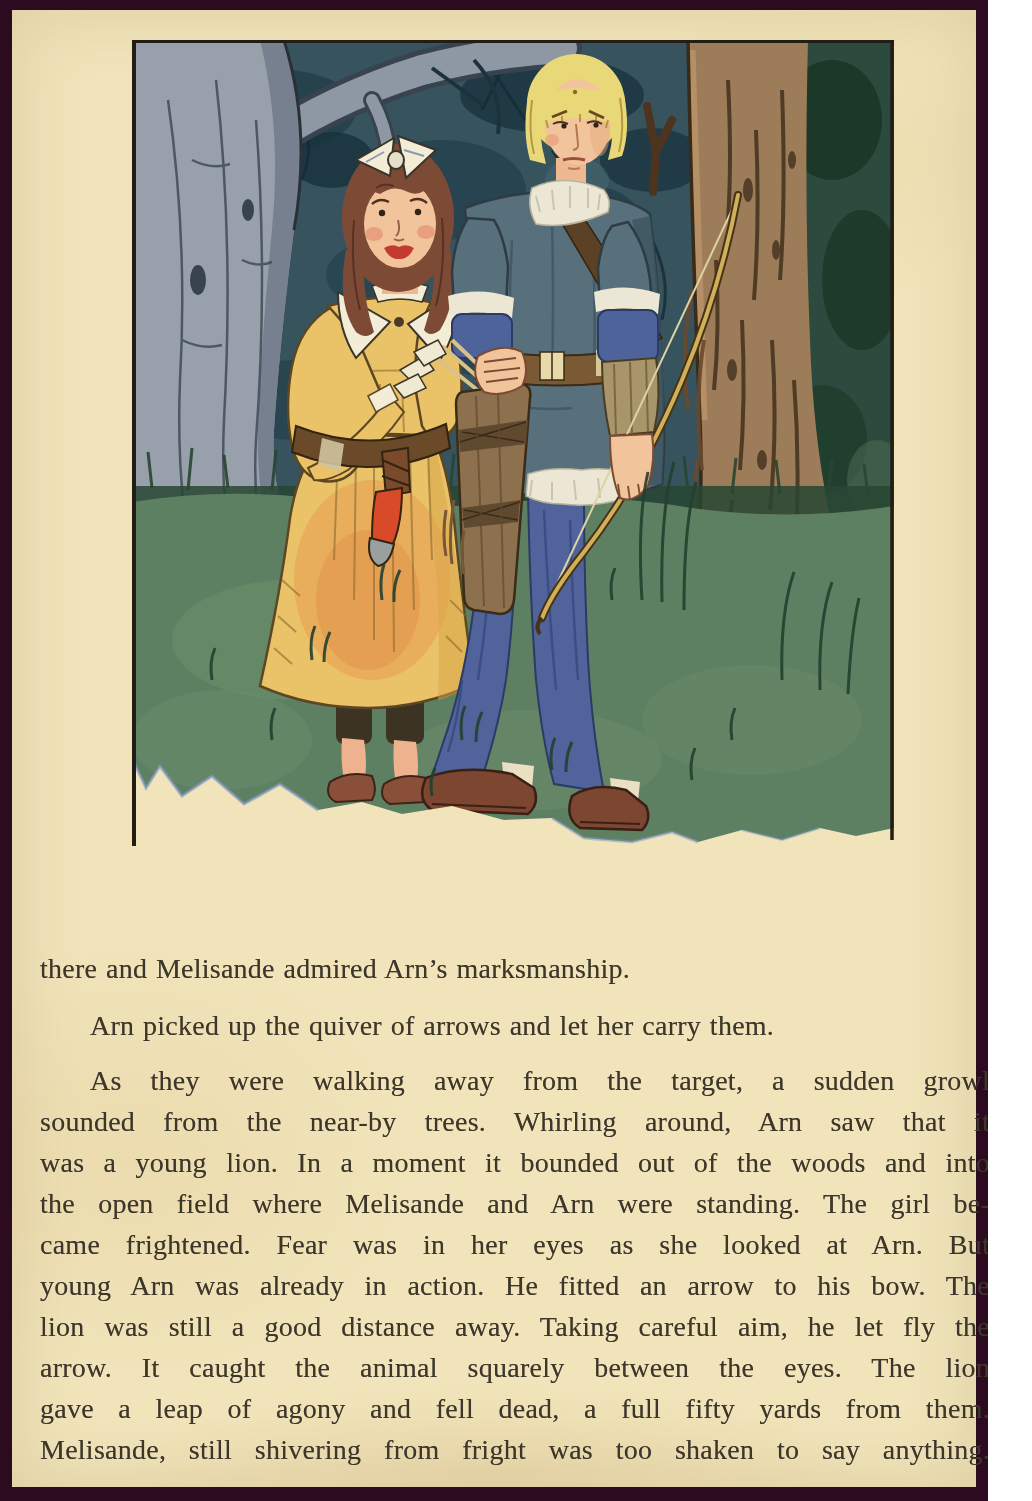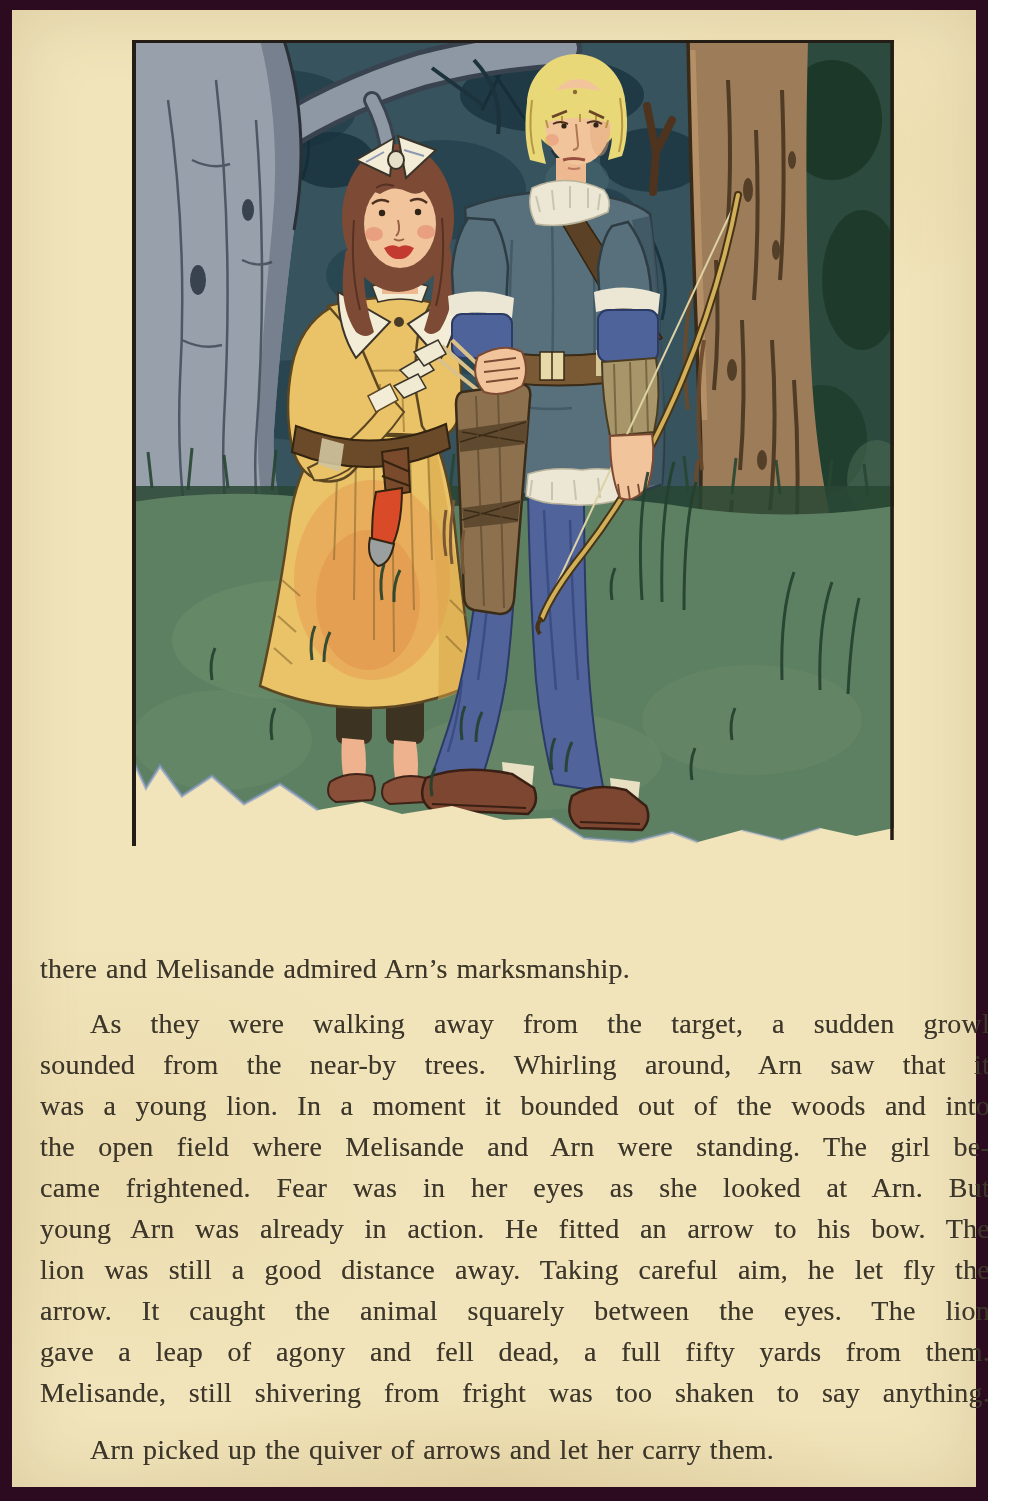--- a/index.html
+++ b/index.html
@@ -393,31 +393,31 @@
           <path d="M760,0 L760,800" stroke-width="3.5"></path>
           <path d="M0,1.5 L762,1.5" stroke-width="3"></path>
         </g>
       </svg>
     </div>
 
     <div class="story">
       <div class="para p1">
         <div class="line">there and Melisande admired Arn’s marksmanship.</div>
       </div>
+      <div class="para p3">
+        <div class="line indent">Arn picked up the quiver of arrows and let her carry them.</div>
+      </div>
       <div class="para p2">
         <div class="line jline indent">As they were walking away from the target, a sudden growl</div>
         <div class="line jline">sounded from the near-by trees. Whirling around, Arn saw that it</div>
         <div class="line jline">was a young lion. In a moment it bounded out of the woods and into</div>
         <div class="line jline">the open field where Melisande and Arn were standing. The girl be-</div>
         <div class="line jline">came frightened. Fear was in her eyes as she looked at Arn. But</div>
         <div class="line jline">young Arn was already in action. He fitted an arrow to his bow. The</div>
         <div class="line jline">lion was still a good distance away. Taking careful aim, he let fly the</div>
         <div class="line jline">arrow. It caught the animal squarely between the eyes. The lion</div>
         <div class="line jline">gave a leap of agony and fell dead, a full fifty yards from them.</div>
         <div class="line jline">Melisande, still shivering from fright was too shaken to say anything.</div>
       </div>
-      <div class="para p3">
-        <div class="line indent">Arn picked up the quiver of arrows and let her carry them.</div>
-      </div>
     </div>
 
   </div>
 </div>
 
 </body></html>

